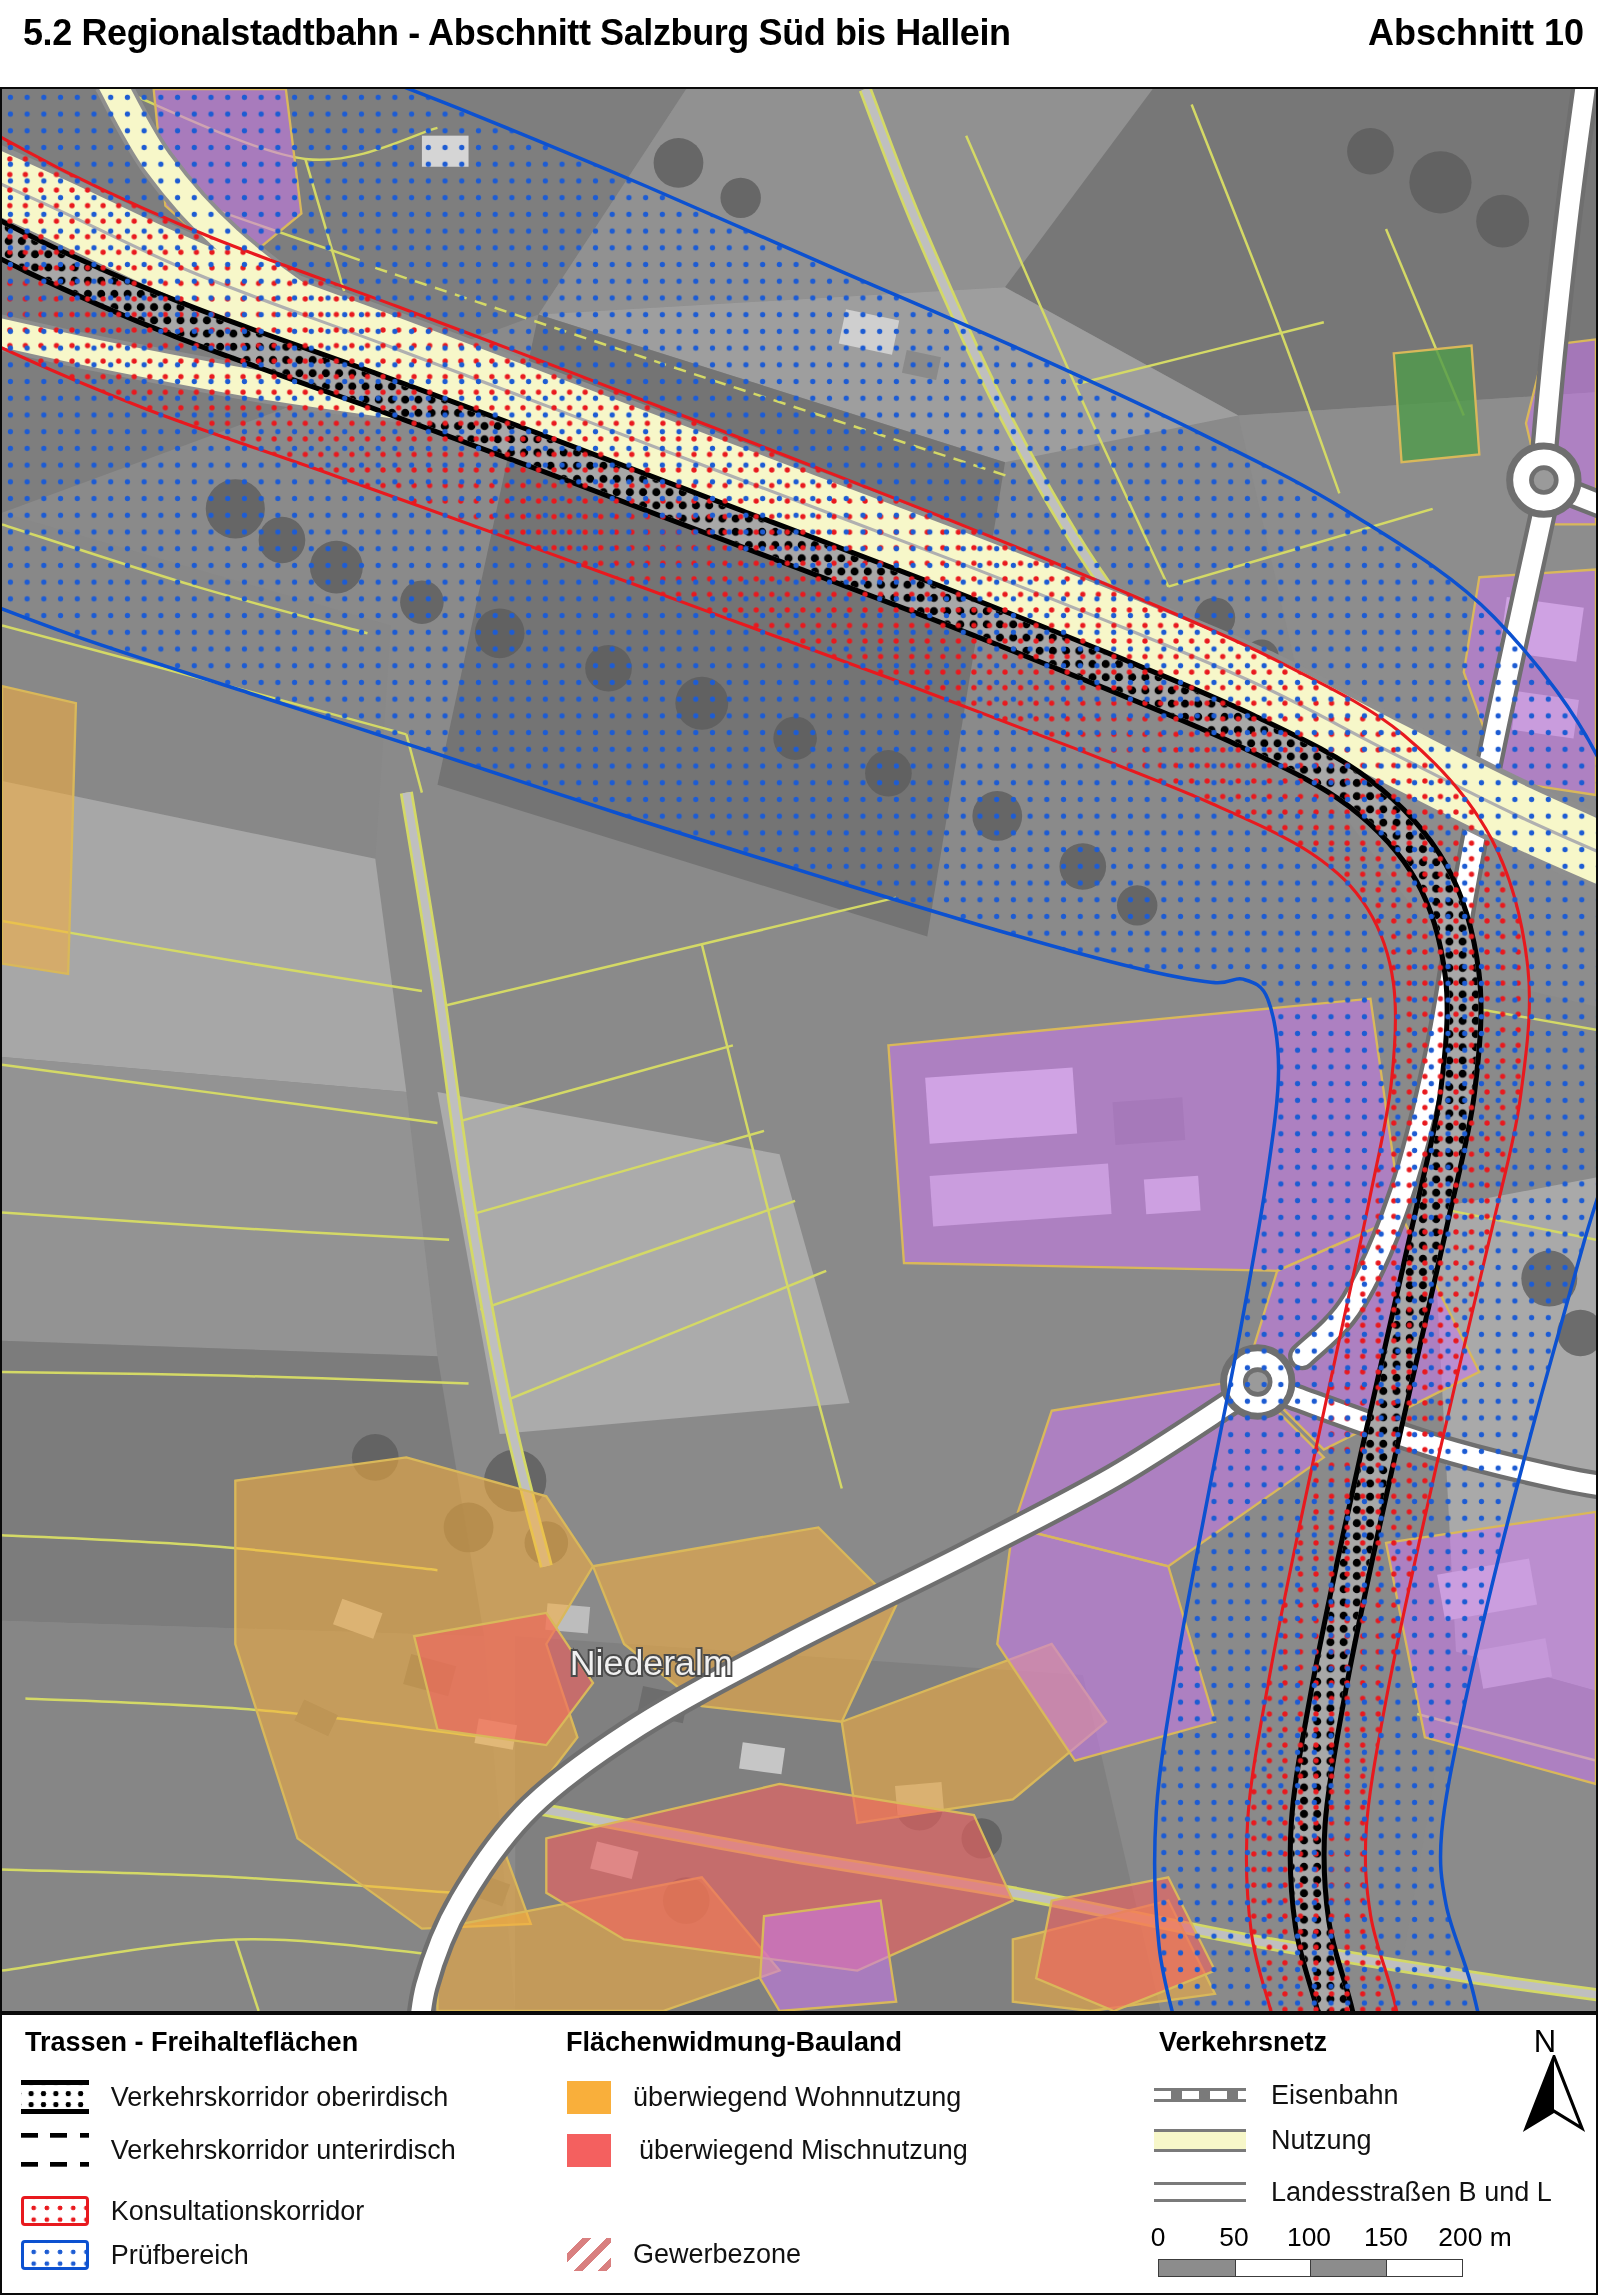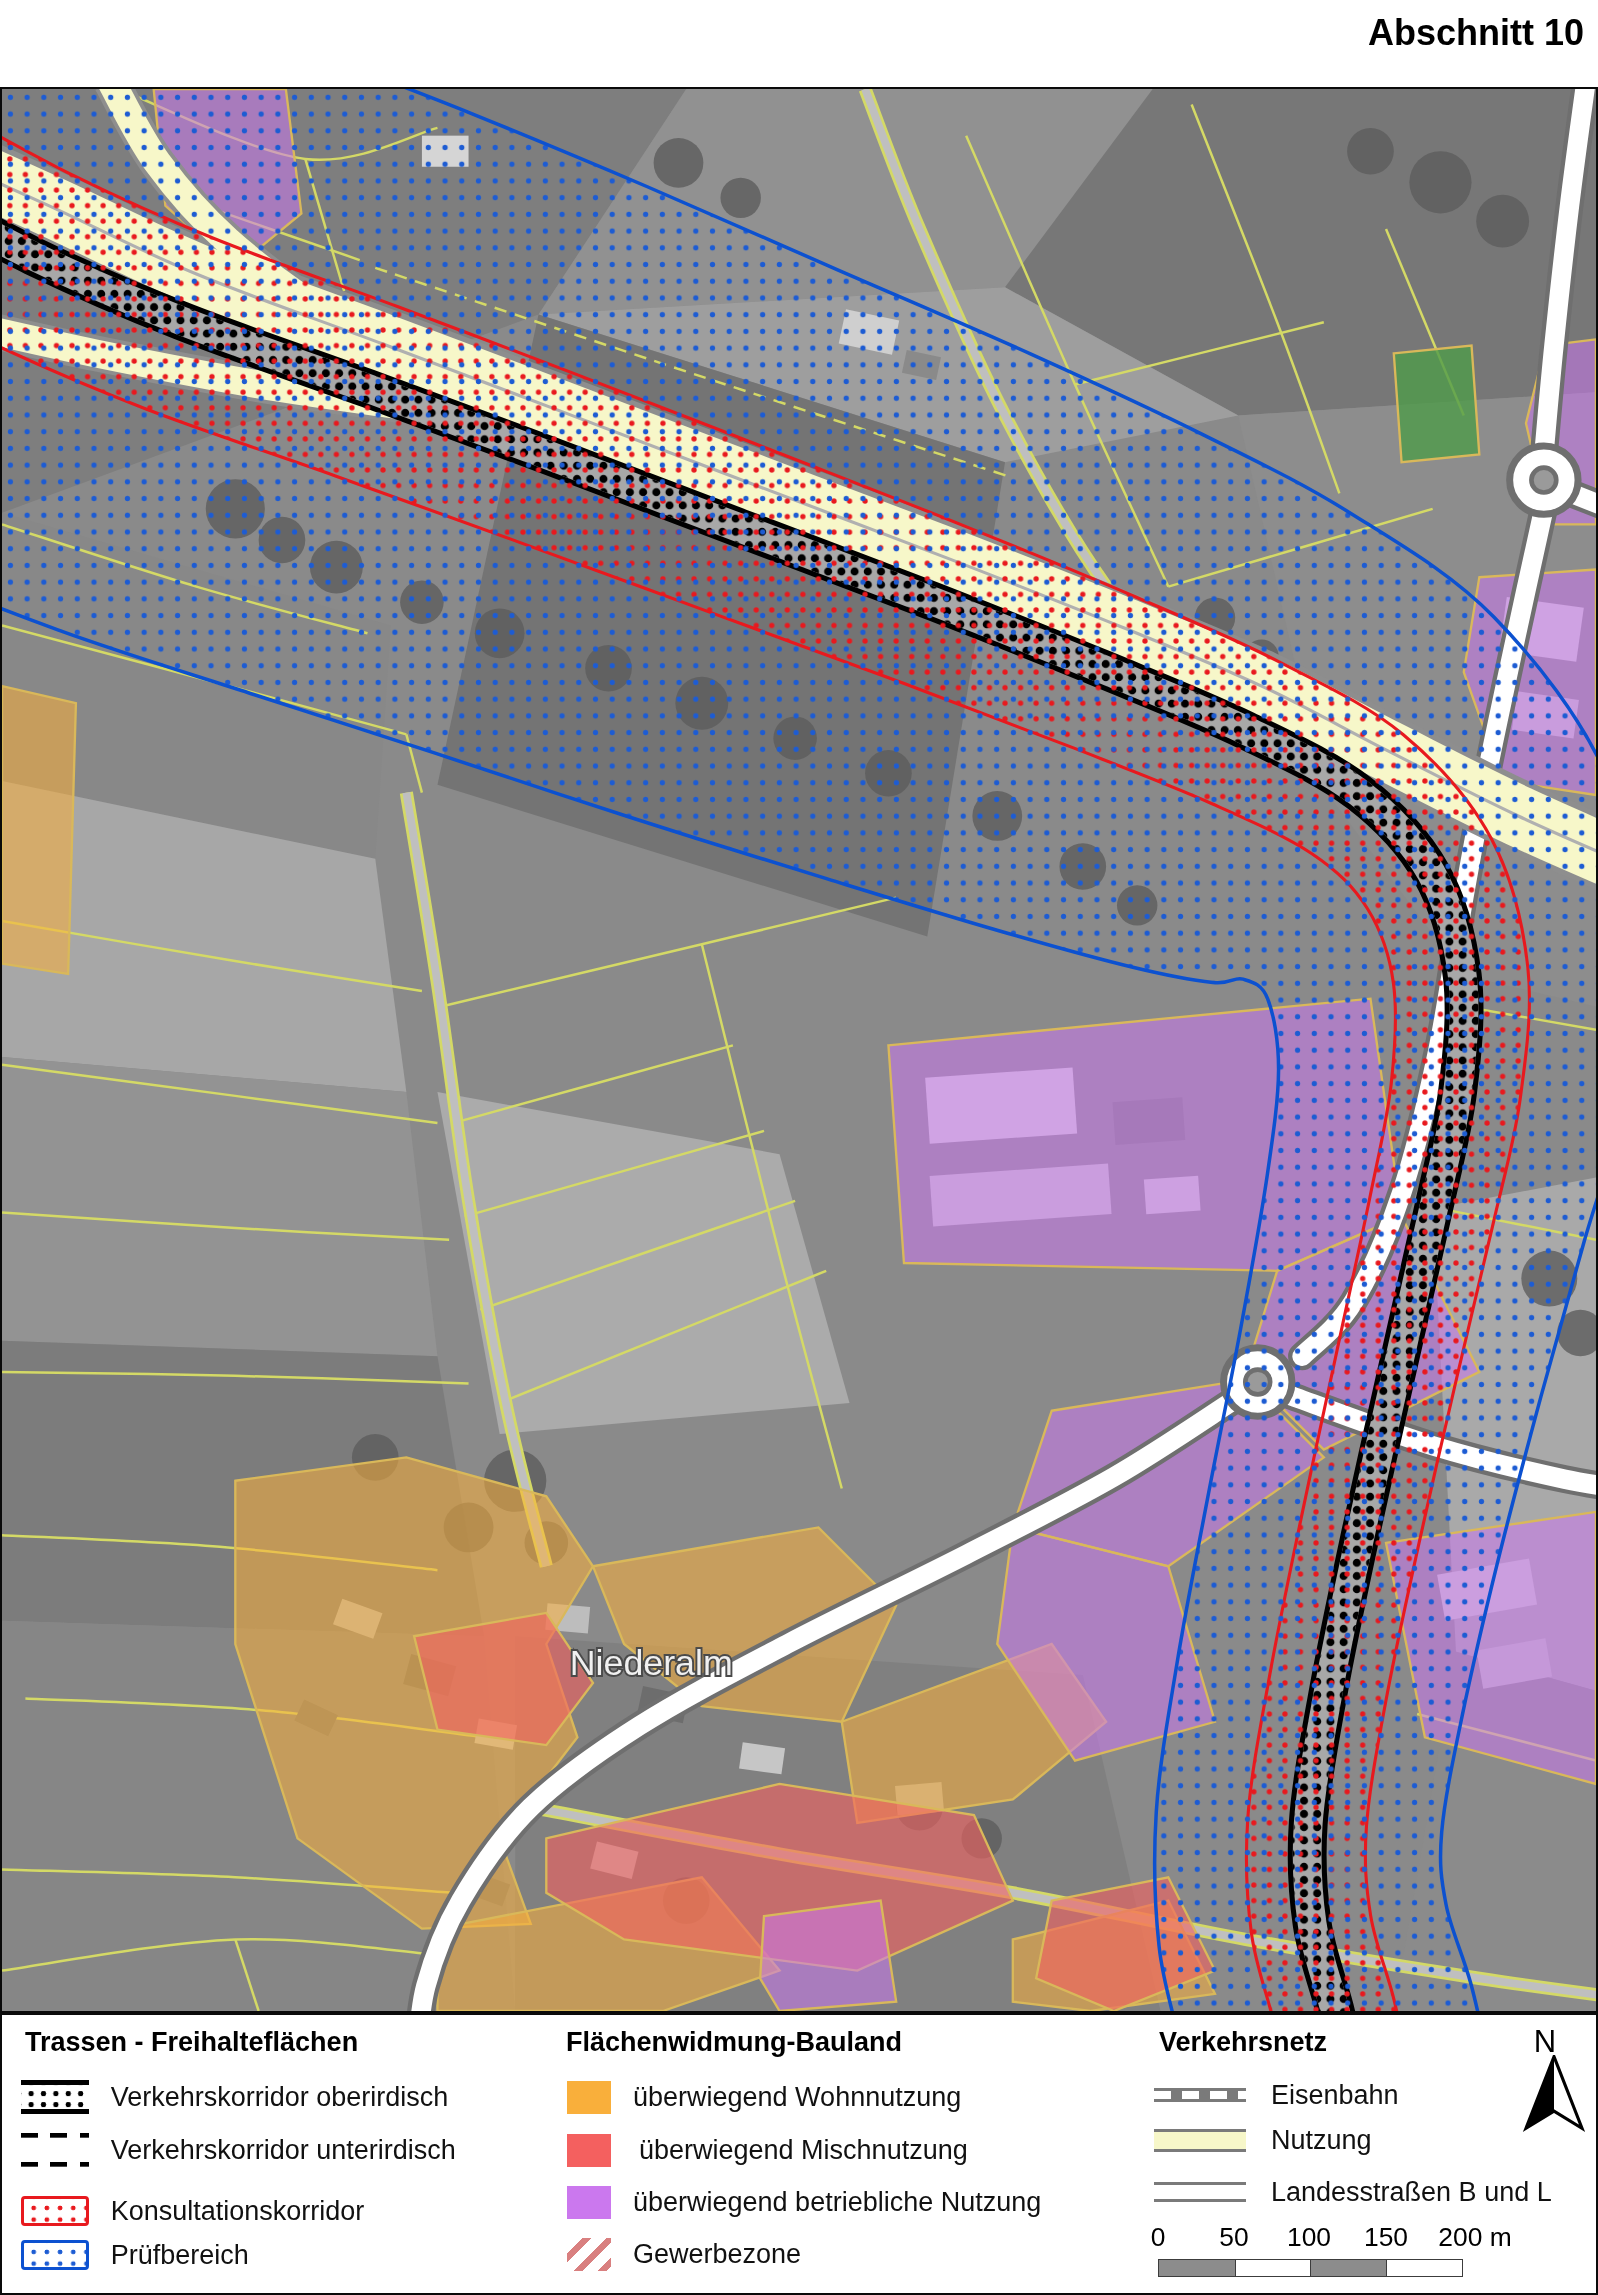--- a/index.html
+++ b/index.html
@@ -38,20 +38,21 @@
   .sb2{border-left:1.6px solid #3c3c3c;border-right:1.6px solid #3c3c3c;box-sizing:border-box;}
   .sb4{border-left:1.6px solid #3c3c3c;box-sizing:border-box;}
   .sb-tick{position:absolute;top:207px;font-size:26.4px;color:#000;transform:translateX(-50%);white-space:nowrap;}
   .north-n{position:absolute;left:1543px;top:9.3px;font-size:31px;color:#000;transform:translateX(-50%);}
   .north-svg{position:absolute;left:1517px;top:40px;}
 </style>
 </head>
 <body>
 
 <header class="titlebar">
+  <div class="main-title">5.2 Regionalstadtbahn - Abschnitt Salzburg Süd bis Hallein</div>
   <div class="section-title">Abschnitt 10</div>
 </header>
 
 <div class="mapframe">
   <svg id="map" viewBox="0 0 2050 2472" width="1594" height="1922">
       <defs>
         <pattern id="dotBlue" width="21.5" height="21.5" patternUnits="userSpaceOnUse">
           <circle cx="10.75" cy="10.75" r="3.4" fill="#1d5cd3"></circle>
         </pattern>
         <pattern id="dotRed" width="20" height="20" patternUnits="userSpaceOnUse">
@@ -246,26 +247,20 @@
         <span class="sw sw-wohn"></span>
       </span>
     <span class="lg-label" style="margin-left:22px;">überwiegend Wohnnutzung</span>
   </div>
   <div class="lg-row" style="left:565px;top:117px;">
     <span class="swbox">
         <span class="sw sw-misch"></span>
       </span>
     <span class="lg-label" style="margin-left:28px;">überwiegend Mischnutzung</span>
   </div>
-  <div class="lg-row" style="left:565px;top:169px;">
-    <span class="swbox">
-        <span class="sw sw-betr"></span>
-      </span>
-    <span class="lg-label" style="margin-left:22px;">überwiegend betriebliche Nutzung</span>
-  </div>
   <div class="lg-row" style="left:565px;top:221px;">
     <span class="swbox">
         <span class="sw sw-gew"></span>
       </span>
     <span class="lg-label" style="margin-left:22px;">Gewerbezone</span>
   </div>
 
   <div class="lg-title" style="left:1157px;top:12.4px;">Verkehrsnetz</div>
   <div class="lg-row" style="left:1152px;top:62px;">
     <span class="swbox">

